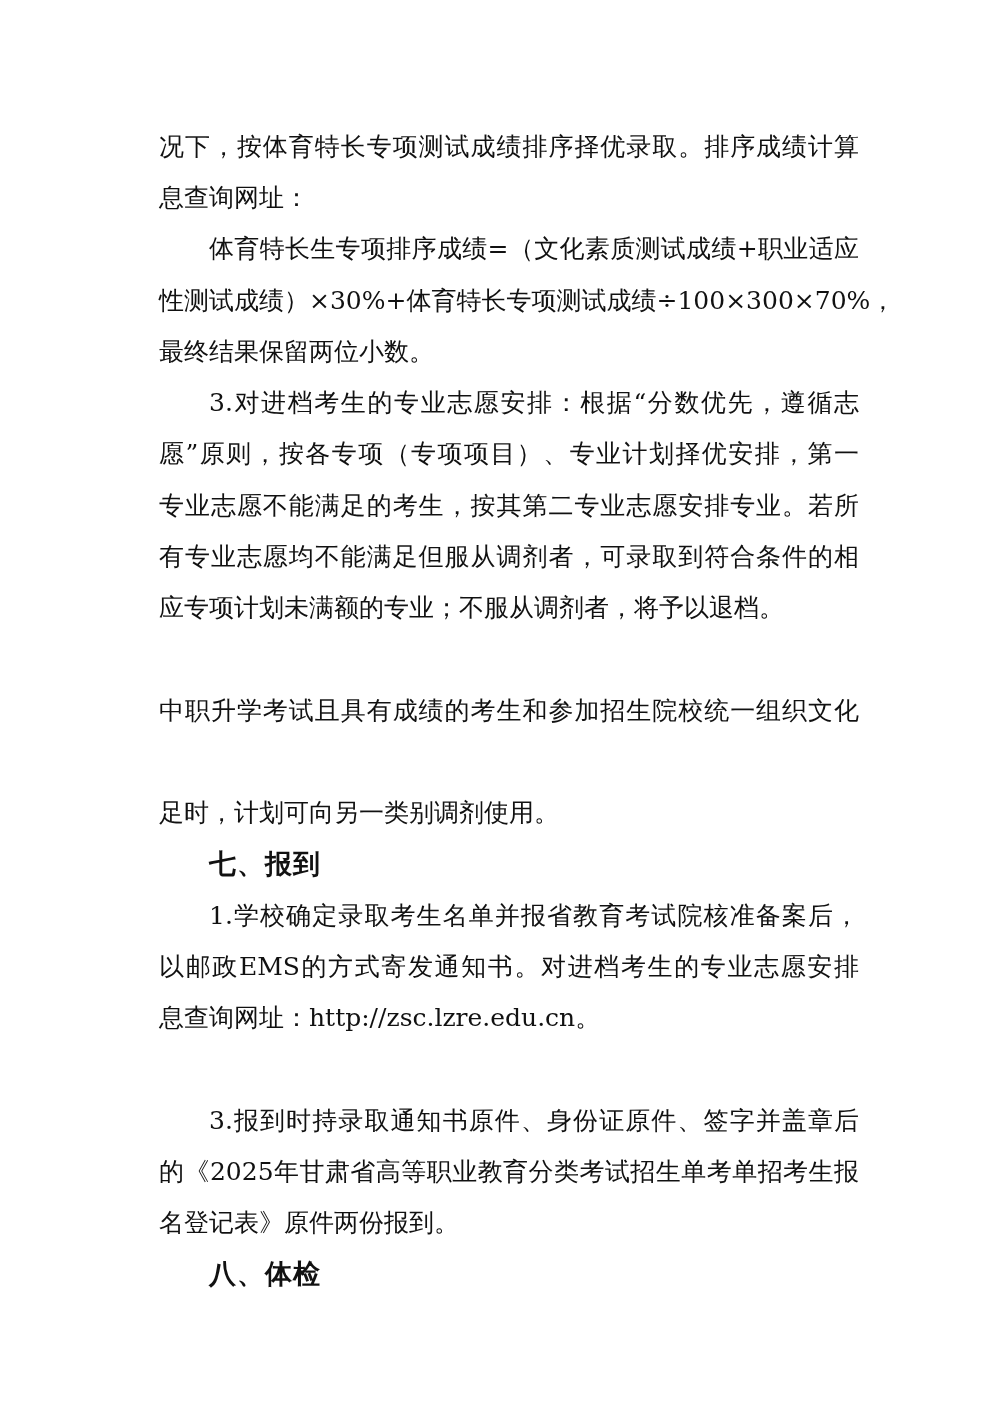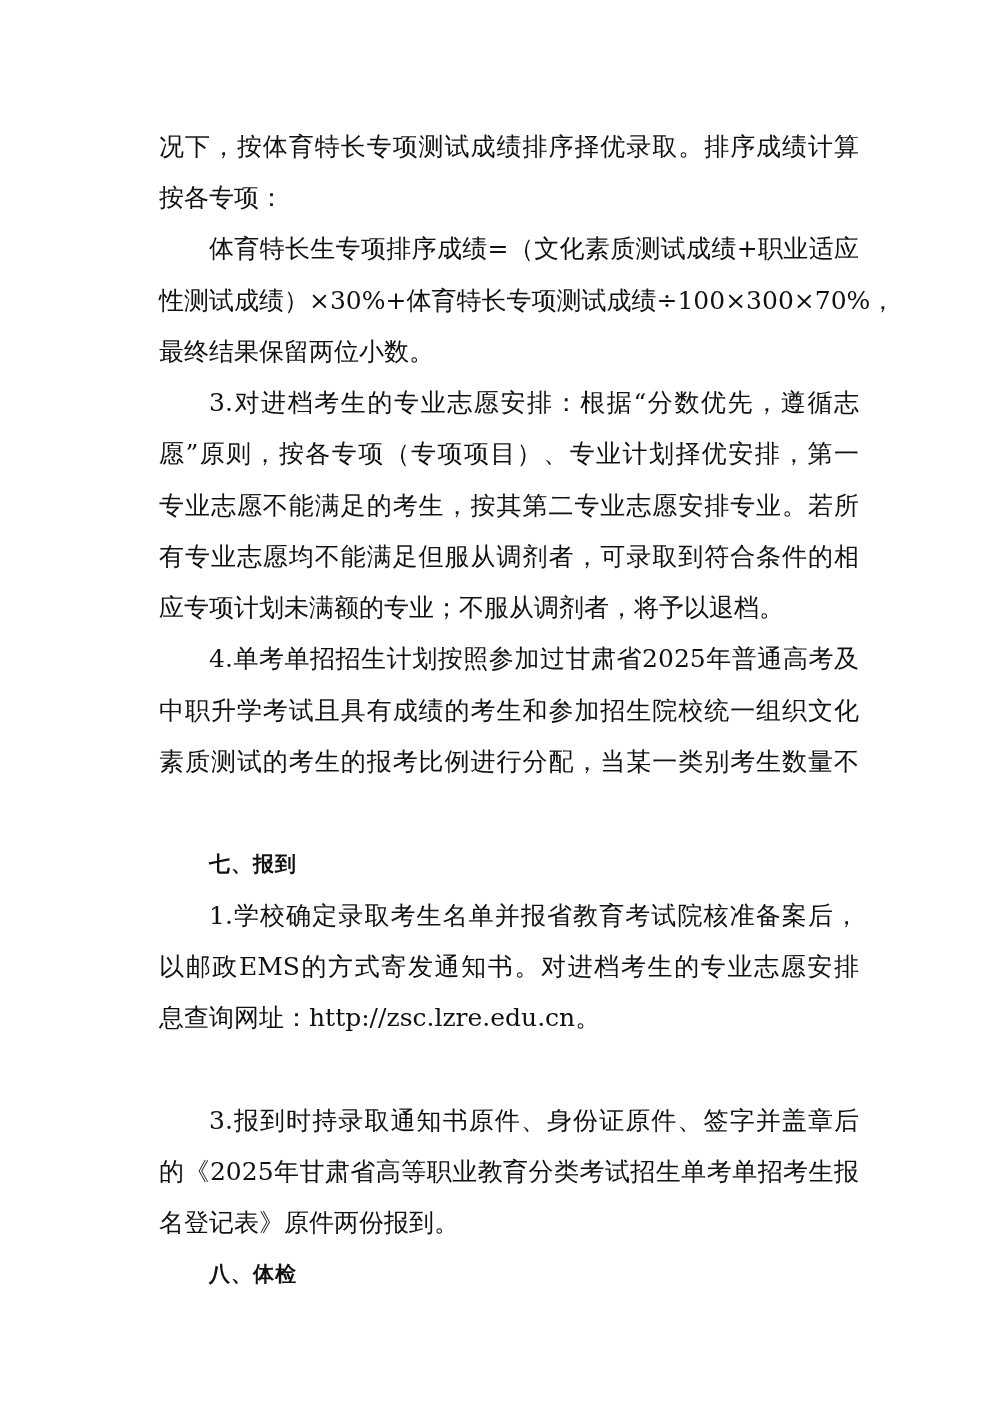--- a/index.html
+++ b/index.html
@@ -42,47 +42,46 @@
     .line.last {
       text-align-last: left;
       width: auto;
     }
     .heading {
       position: absolute;
       left: 193px;
       height: 34px;
       font-family: "DejaVu Sans", "Liberation Sans", sans-serif;
       font-weight: bold;
-      font-size: 21px;
+      font-size: 27px;
       line-height: 34px;
       white-space: nowrap;
       letter-spacing: 1px;
     }
   </style>
 </head>
 <body>
 
 <div class="page">
 
   <div class="line" style="top:130px">况下，按体育特长专项测试成绩排序择优录取。排序成绩计算</div>
-  <div class="line last" style="top:181px">按各专项：</div>
+  <div class="line last" style="top:181px">息查询网址：</div>
 
   <div class="line indent" style="top:232px">体育特长生专项排序成绩=（文化素质测试成绩+职业适应</div>
   <div class="line" style="top:284px">性测试成绩）×30%+体育特长专项测试成绩÷100×300×70%，</div>
   <div class="line last" style="top:335px">最终结果保留两位小数。</div>
 
   <div class="line indent" style="top:386px">3.对进档考生的专业志愿安排：根据“分数优先，遵循志</div>
   <div class="line" style="top:489px">专业志愿不能满足的考生，按其第二专业志愿安排专业。若所</div>
   <div class="line" style="top:437px">愿”原则，按各专项（专项项目）、专业计划择优安排，第一</div>
   <div class="line" style="top:540px">有专业志愿均不能满足但服从调剂者，可录取到符合条件的相</div>
   <div class="line last" style="top:591px">应专项计划未满额的专业；不服从调剂者，将予以退档。</div>
 
-  <div class="line indent" style="top:642px">4.单考单招招生计划按照参加过甘肃省2025年普通高考及</div>
   <div class="line" style="top:694px">中职升学考试且具有成绩的考生和参加招生院校统一组织文化</div>
-  <div class="line" style="top:745px">素质测试的考生的报考比例进行分配，当某一类别考生数量不</div>
+  <div class="line last" style="top:796px">足时，计划可向另一类别调剂使用。</div>
 
   <div class="heading" style="top:847px">七、报到</div>
 
   <div class="line indent" style="top:899px">1.学校确定录取考生名单并报省教育考试院核准备案后，</div>
   <div class="line" style="top:950px">以邮政EMS的方式寄发通知书。对进档考生的专业志愿安排</div>
   <div class="line last" style="top:1001px">息查询网址：http://zsc.lzre.edu.cn。</div>
 
 
   <div class="line indent" style="top:1104px">3.报到时持录取通知书原件、身份证原件、签字并盖章后</div>
   <div class="line" style="top:1155px">的《2025年甘肃省高等职业教育分类考试招生单考单招考生报</div>

